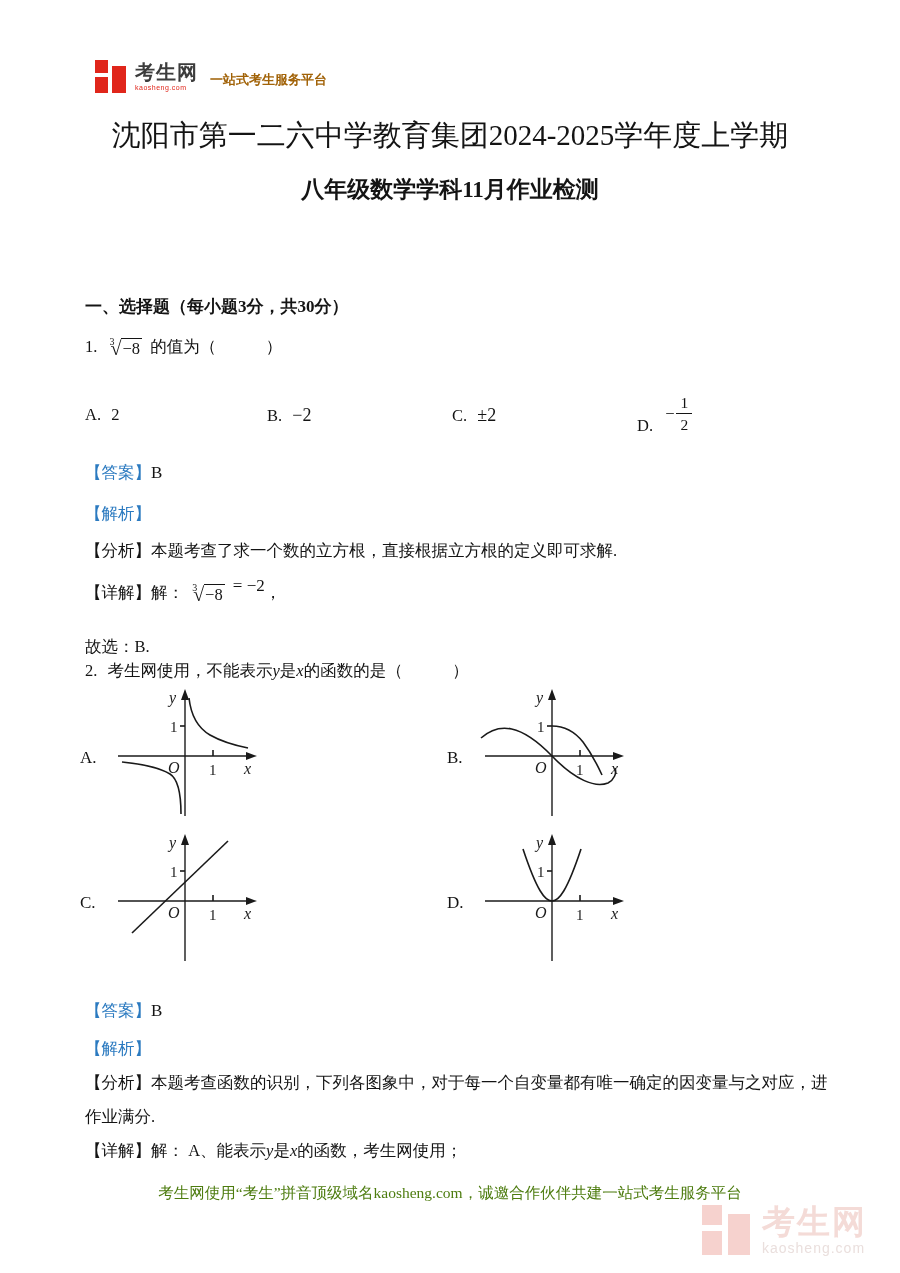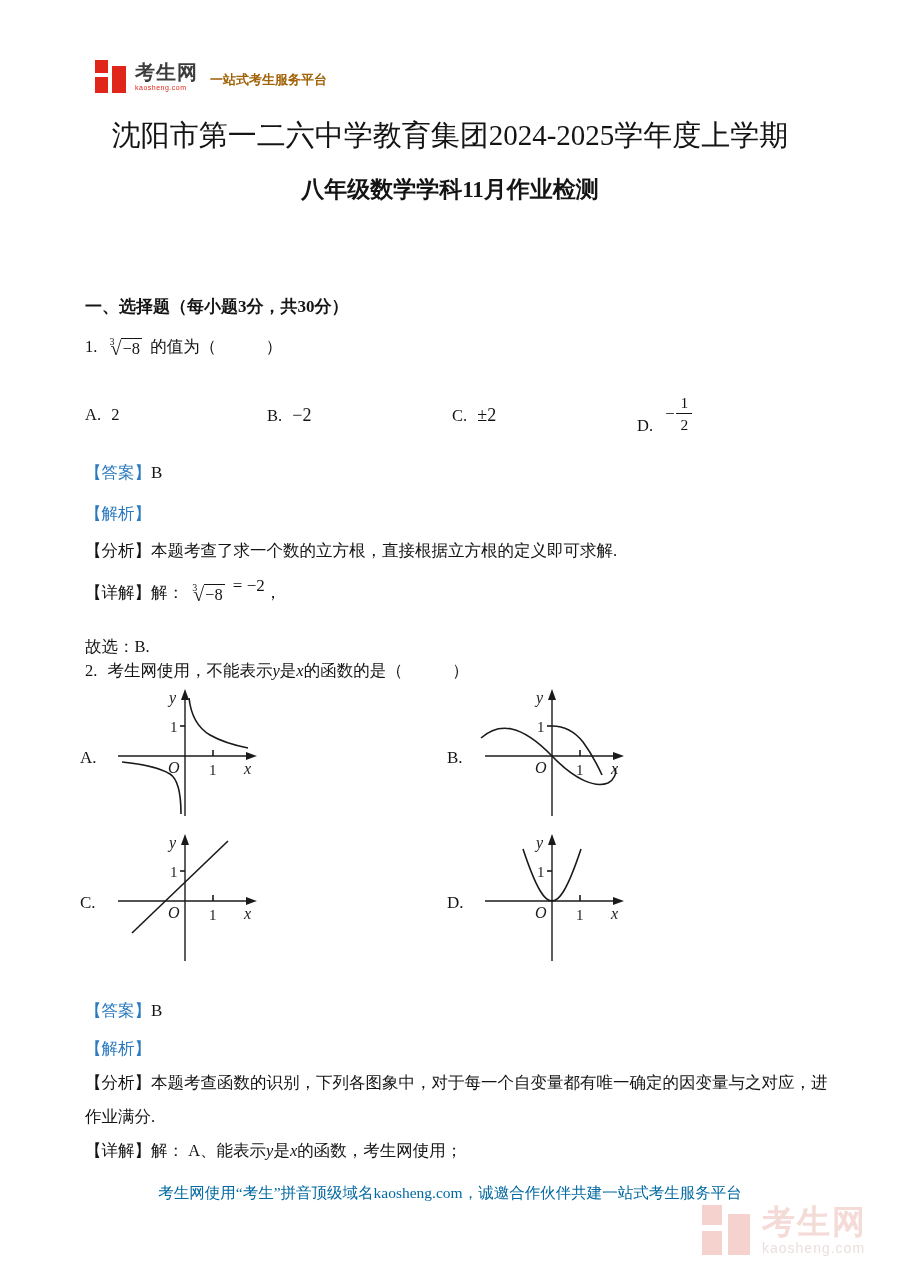--- a/index.html
+++ b/index.html
@@ -49,21 +49,21 @@
   .figure { position:absolute; display:flex; }
   .fig-label { font-size:17px; margin-top:60px; width:30px; }
   .graph { width:152px; height:132px; }
   .graph line, .graph path { stroke:#1a1a1a; stroke-width:1.6; fill:none; }
   .graph .axis { stroke-width:1.4; }
   .graph polygon { fill:#1a1a1a; stroke:none; }
   .graph text { font-family:"Liberation Serif","DejaVu Serif",serif; font-size:16px; fill:#1a1a1a; }
   .graph .it { font-style:italic; }
   .graph .tick-lab { font-size:15px; }
   
-  .footer { position:absolute; top:1183px; left:0; width:100%; text-align:center; font-size:15.5px; color:#0369a1; }
+  .footer { position:absolute; top:1183px; left:0; width:100%; text-align:center; font-size:15.5px; color:#4d7c0f; }
   .watermark { position:absolute; top:1202px; left:702px; display:flex; align-items:center; }
   .wm-mark { position:relative; width:52px; height:56px; margin-right:8px; }
   .wm-mark .b1 { position:absolute; left:0; top:3px;  width:20px; height:20px; background:#f6d2ce; }
   .wm-mark .b2 { position:absolute; left:0; top:29px; width:20px; height:24px; background:#f6d2ce; }
   .wm-mark .b3 { position:absolute; left:26px; top:12px; width:22px; height:41px; background:#f6d2ce; }
   .wm-textcol { display:flex; flex-direction:column; line-height:1; }
   .wm-name { font-family:"Liberation Sans","DejaVu Sans",sans-serif; font-weight:bold; font-size:33px; color:#f4dbd7; letter-spacing:2px; }
   .wm-domain { font-family:"Liberation Sans","DejaVu Sans",sans-serif; font-size:14px; color:#eadfdd; margin-top:3px; letter-spacing:1px; }
 </style>
 </head>

